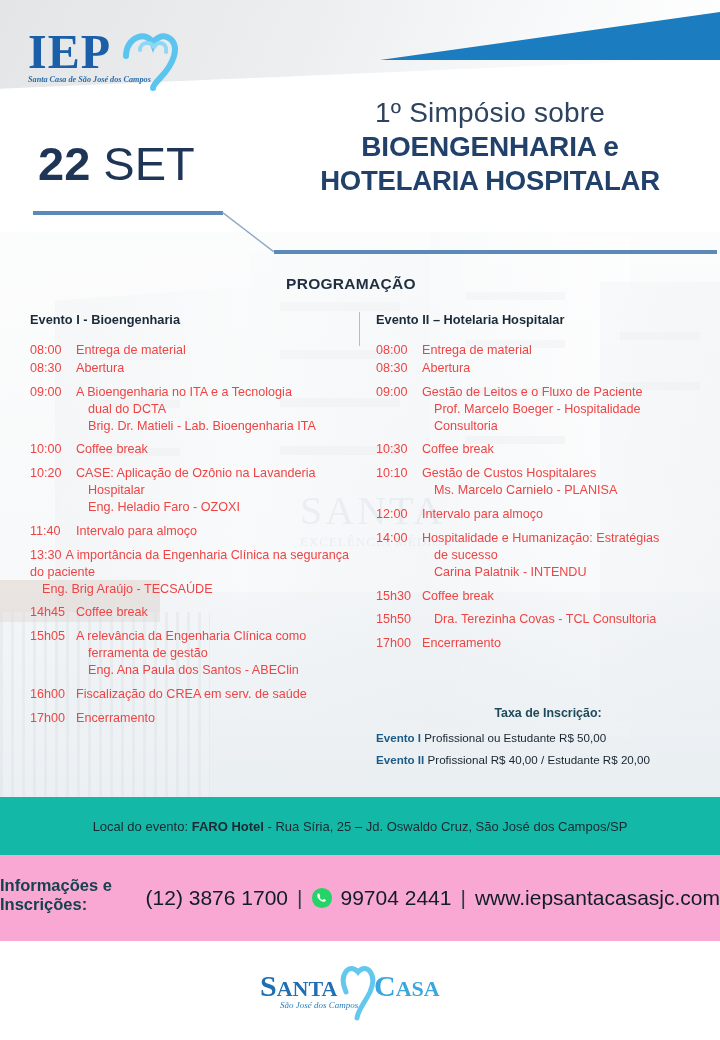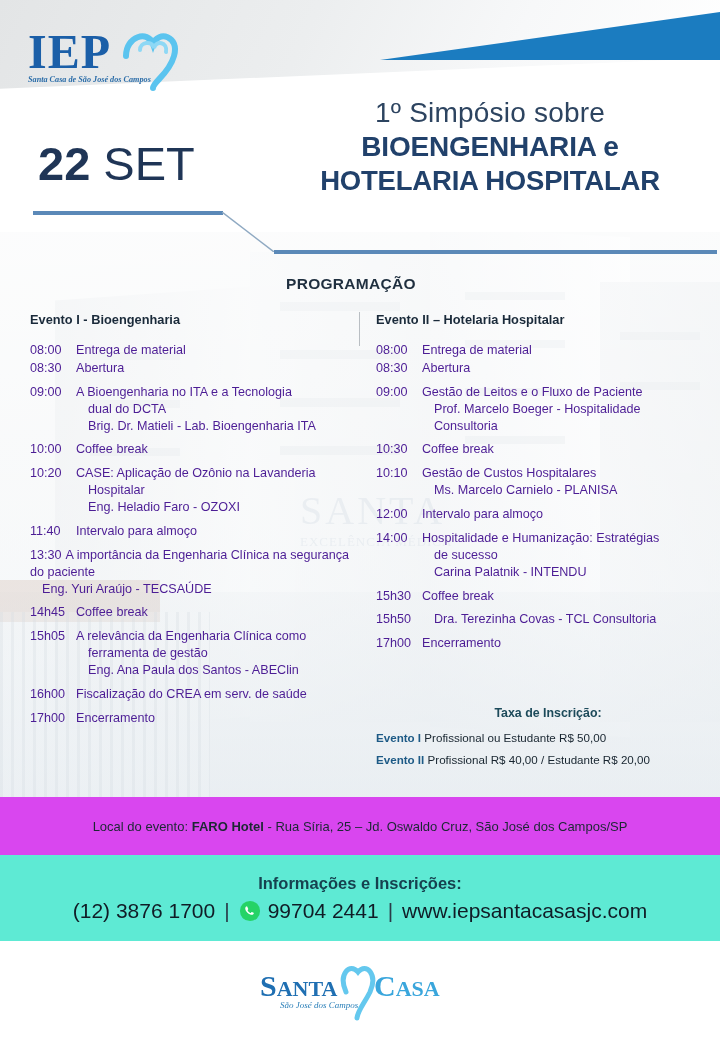--- a/index.html
+++ b/index.html
@@ -168,21 +168,21 @@
 
   .v-divider {
     position: absolute; left: 359px; top: 312px;
     width: 1px; height: 34px; background: #b9bec3; z-index: 6;
   }
 
   .item {
     display: flex;
     margin-bottom: 7px;
     font-size: 12.6px;
-    color: #4c1d95;
+    color: #ef4444;
     line-height: 1.34;
   }
   .item-time {
     flex: 0 0 auto;
     width: 46px;
     white-space: nowrap;
   }
   .item-body { flex: 1 1 auto; }
   .item-title { display: block; }
   .item-cont  { display: block; padding-left: 12px; }
@@ -207,33 +207,33 @@
     font-size: 11.6px; color: #17242f;
     margin-bottom: 9px; white-space: nowrap;
   }
   .fee-line .fee-ev {
     font-weight: bold; color: #1d5a86;
   }
 
   
   .loc-strip {
     position: absolute; left: 0; top: 797px; width: 720px; height: 58px;
-    background: #d946ef; z-index: 6;
+    background: #14b8a6; z-index: 6;
     display: flex; align-items: center; justify-content: center;
   }
   .loc-text {
     font-size: 13px; color: #1b2833; white-space: nowrap;
   }
   .loc-text b { font-weight: bold; }
 
   
   .info-band {
     position: absolute; left: 0; top: 855px; width: 720px; height: 86px;
-    background: #5eead4; z-index: 6;
-    display: flex; flex-direction: column;
+    background: #f9a8d4; z-index: 6;
+    display: flex; flex-direction: row;
     align-items: center; justify-content: center;
   }
   .info-title {
     font-size: 16.5px; font-weight: bold; color: #16414f;
     margin-bottom: 6px;
   }
   .info-contact {
     display: flex; align-items: center;
     font-size: 21px; color: #101c26; white-space: nowrap;
   }
@@ -358,21 +358,21 @@
             <span class="item-cont">Hospitalar</span>
             <span class="item-speaker">Eng. Heladio Faro - OZOXI</span>
           </span>
         </div>
         <div class="item">
           <span class="item-time">11:40</span>
           <span class="item-body">
             <span class="item-title">Intervalo para almoço</span>
           </span>
         </div>
-        <div class="item wrapflow"><span class="item-time">13:30</span><span class="item-title">A importância da Engenharia Clínica na segurança do paciente</span><span class="item-speaker">Eng. Yuri Araújo - TECSAÚDE</span></div>
+        <div class="item wrapflow"><span class="item-time">13:30</span><span class="item-title">A importância da Engenharia Clínica na segurança do paciente</span><span class="item-speaker">Eng. Brig Araújo - TECSAÚDE</span></div>
         <div class="item">
           <span class="item-time">14h45</span>
           <span class="item-body">
             <span class="item-title">Coffee break</span>
           </span>
         </div>
         <div class="item">
           <span class="item-time">15h05</span>
           <span class="item-body">
             <span class="item-title">A relevância da Engenharia Clínica como</span>

